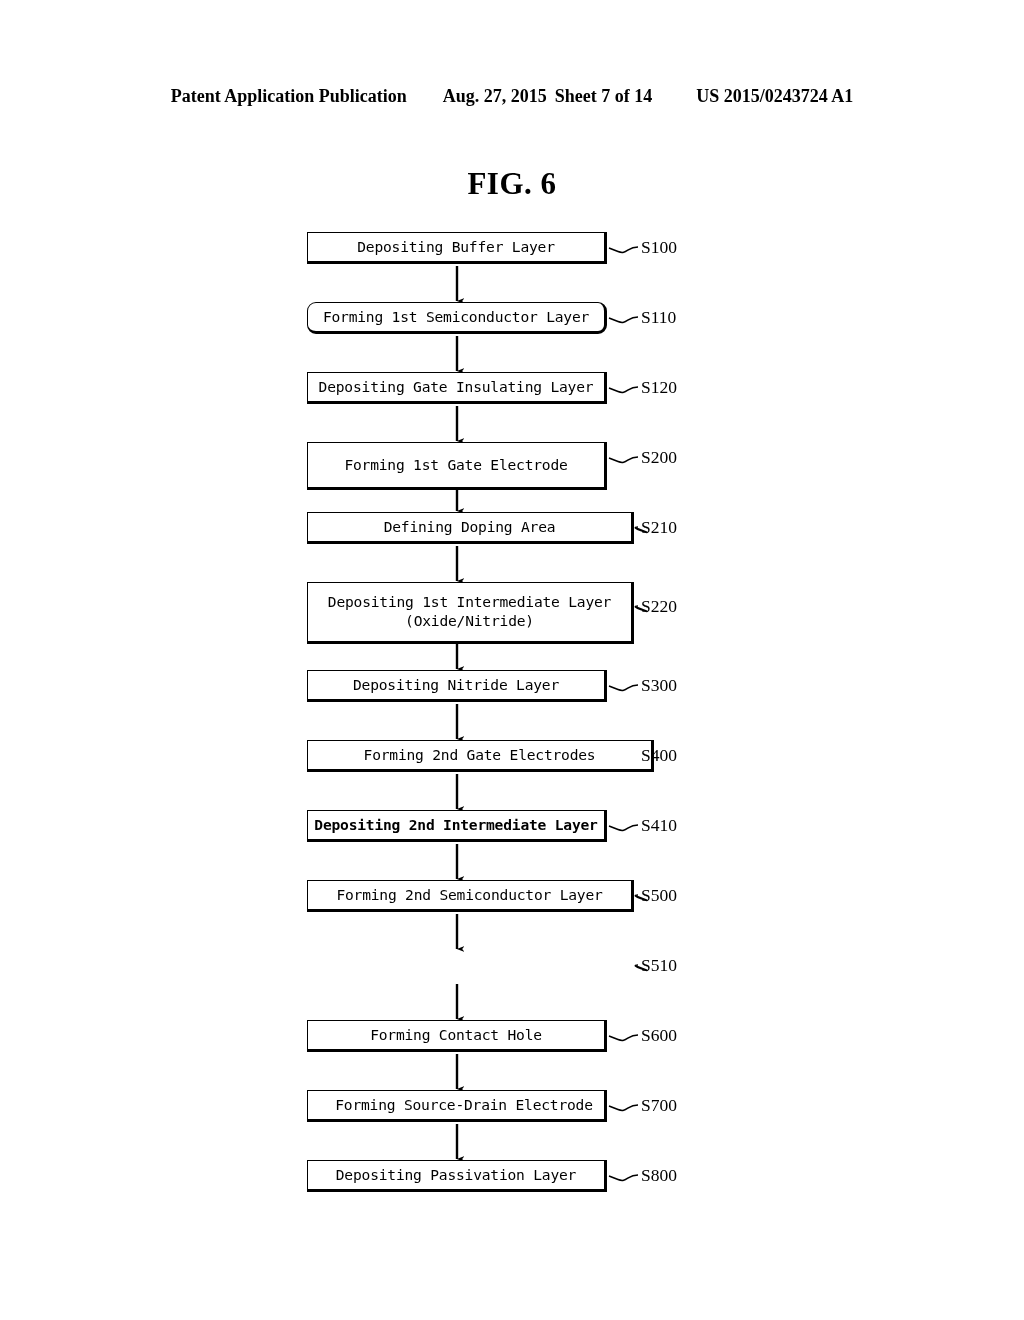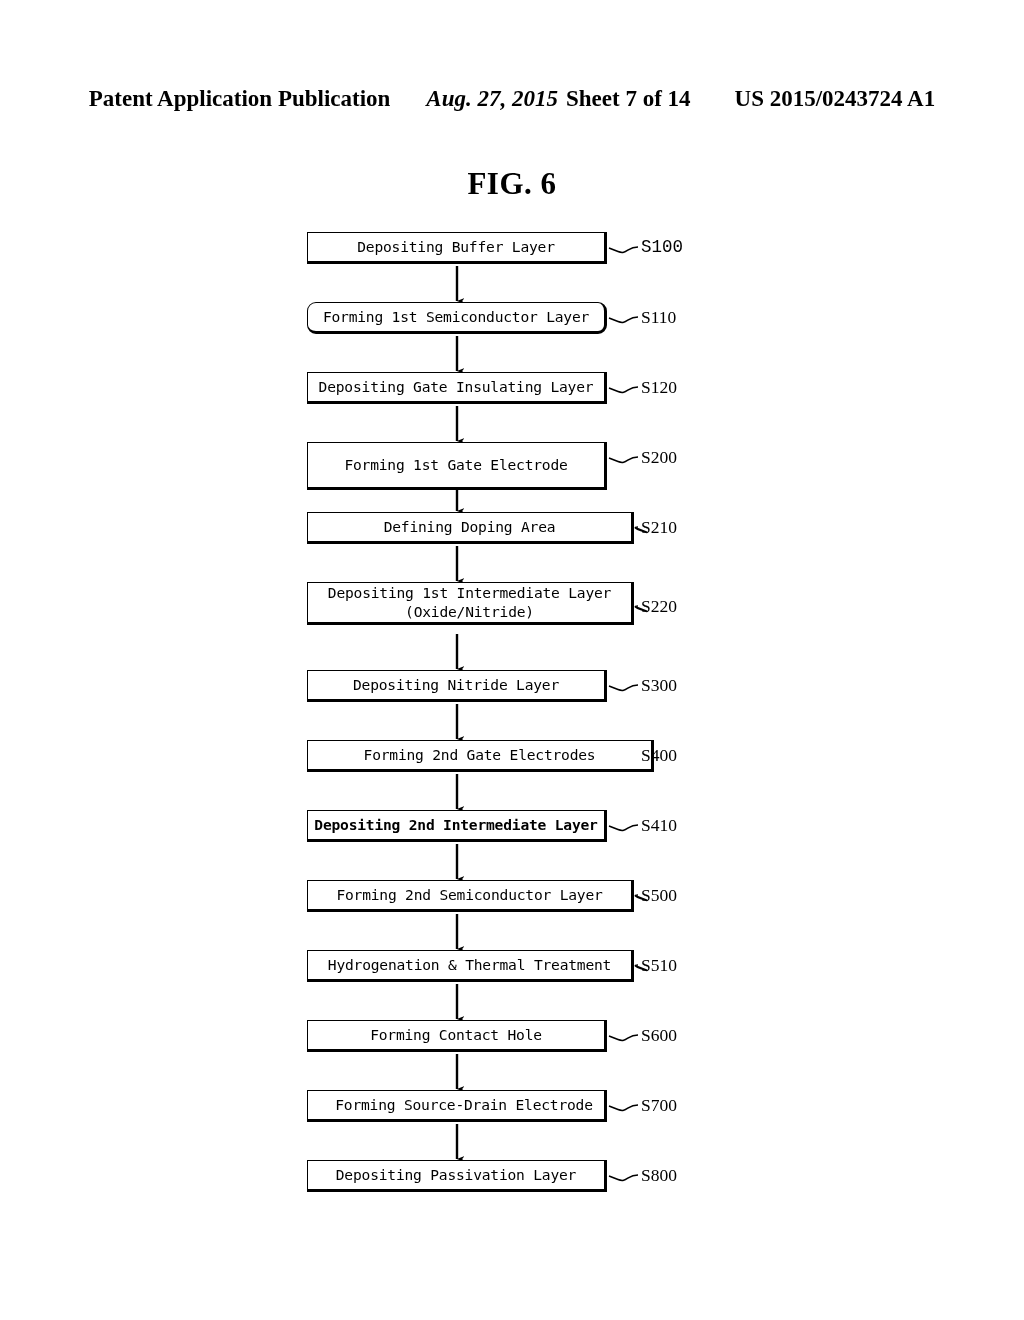--- a/index.html
+++ b/index.html
@@ -22,26 +22,26 @@
     position: absolute;
     top: 86px;
     left: 0;
     width: 1024px;
     height: 26px;
     display: flex;
     justify-content: center;
     align-items: baseline;
     font-family: "Liberation Serif", serif;
     font-weight: bold;
-    font-size: 23px;
+    font-size: 18px;
     letter-spacing: 0px;
     white-space: nowrap;
   }
   .hdr-pub   { margin-right: 36px; }
-  .hdr-date  { margin-right: 8px; font-style: italic; }
+  .hdr-date  { margin-right: 8px; }
   .hdr-sheet { margin-right: 44px; }
   .hdr-num   { }
 
   
   .fig-title {
     position: absolute;
     top: 166px;
     left: 0;
     width: 1024px;
     text-align: center;
@@ -144,61 +144,58 @@
       <path d="M609,1036 L618,1039.5 C627,1043 627,1035 638,1035" fill="none" stroke="#000" stroke-width="1.5"></path>
       <line x1="457" y1="1054" x2="457" y2="1089" stroke="#000" stroke-width="2.4" marker-end="url(#arrowhead)"></line>
       <path d="M609,1106 L618,1109.5 C627,1113 627,1105 638,1105" fill="none" stroke="#000" stroke-width="1.5"></path>
       <line x1="457" y1="1124" x2="457" y2="1159" stroke="#000" stroke-width="2.4" marker-end="url(#arrowhead)"></line>
       <path d="M609,1176 L618,1179.5 C627,1183 627,1175 638,1175" fill="none" stroke="#000" stroke-width="1.5"></path>
     </svg>
 
 <div class="node" style="left: 307px; top: 232px; width: 300px; height: 32px;">
       <span class="node-label">Depositing Buffer Layer</span>
     </div>
-    <div class="step-tag" style="left: 641px; top: 237px; font-family: Liberation Mono, monospace;">S100</div>
+    <div class="step-tag" style="left: 641px; top: 237px;">S100</div>
     <div class="node" style="left: 307px; top: 302px; width: 300px; height: 32px; border-radius: 9px;">
       <span class="node-label">Forming 1st Semiconductor Layer</span>
     </div>
     <div class="step-tag" style="left: 641px; top: 307px;">S110</div>
     <div class="node" style="left: 307px; top: 372px; width: 300px; height: 32px;">
       <span class="node-label">Depositing Gate Insulating Layer</span>
     </div>
     <div class="step-tag" style="left: 641px; top: 377px;">S120</div>
     <div class="node" style="left: 307px; top: 442px; width: 300px; height: 48px;">
       <span class="node-label">Forming 1st Gate Electrode</span>
     </div>
     <div class="step-tag" style="left: 641px; top: 447px;">S200</div>
     <div class="node" style="left: 307px; top: 512px; width: 327px; height: 32px;">
       <span class="node-label">Defining Doping Area</span>
     </div>
     <div class="step-tag" style="left: 641px; top: 517px;">S210</div>
-    <div class="node" style="left: 307px; top: 582px; width: 327px; height: 43px;">
+    <div class="node" style="left: 307px; top: 582px; width: 327px; height: 62px;">
       <span class="node-label">Depositing 1st Intermediate Layer
 (Oxide/Nitride)</span>
     </div>
     <div class="step-tag" style="left: 641px; top: 596px;">S220</div>
     <div class="node" style="left: 307px; top: 670px; width: 300px; height: 32px;">
       <span class="node-label">Depositing Nitride Layer</span>
     </div>
     <div class="step-tag" style="left: 641px; top: 675px;">S300</div>
     <div class="node" style="left: 307px; top: 740px; width: 347px; height: 32px;">
       <span class="node-label">Forming 2nd Gate Electrodes</span>
     </div>
     <div class="step-tag" style="left: 641px; top: 745px;">S400</div>
     <div class="node" style="left: 307px; top: 810px; width: 300px; height: 32px; font-weight: bold;">
       <span class="node-label">Depositing 2nd Intermediate Layer</span>
     </div>
     <div class="step-tag" style="left: 641px; top: 815px;">S410</div>
     <div class="node" style="left: 307px; top: 880px; width: 327px; height: 32px;">
       <span class="node-label">Forming 2nd Semiconductor Layer</span>
     </div>
     <div class="step-tag" style="left: 641px; top: 885px;">S500</div>
-    <div class="node" style="left: 307px; top: 950px; width: 327px; height: 32px;">
-      <span class="node-label">Hydrogenation &amp; Thermal Treatment</span>
-    </div>
     <div class="step-tag" style="left: 641px; top: 955px;">S510</div>
     <div class="node" style="left: 307px; top: 1020px; width: 300px; height: 32px;">
       <span class="node-label">Forming Contact Hole</span>
     </div>
     <div class="step-tag" style="left: 641px; top: 1025px;">S600</div>
     <div class="node" style="left: 307px; top: 1090px; width: 300px; height: 32px; padding-left: 16px;">
       <span class="node-label">Forming Source-Drain Electrode</span>
     </div>
     <div class="step-tag" style="left: 641px; top: 1095px;">S700</div>
     <div class="node" style="left: 307px; top: 1160px; width: 300px; height: 32px;">

